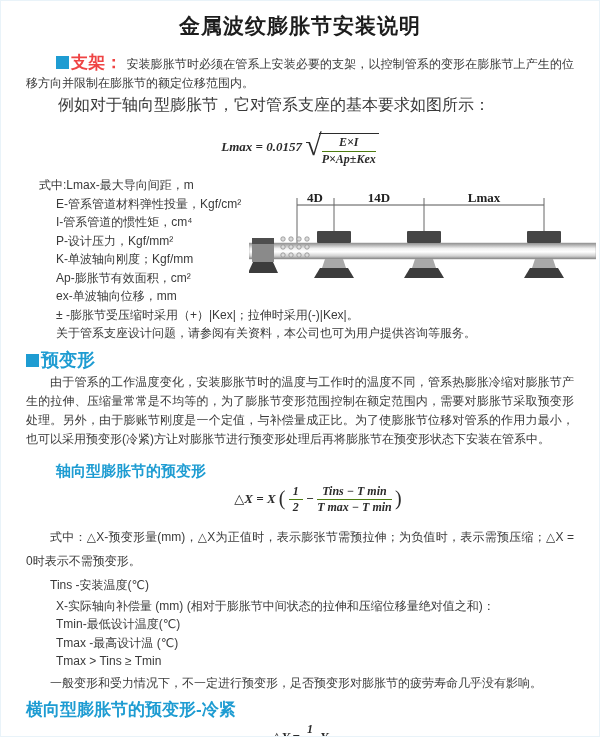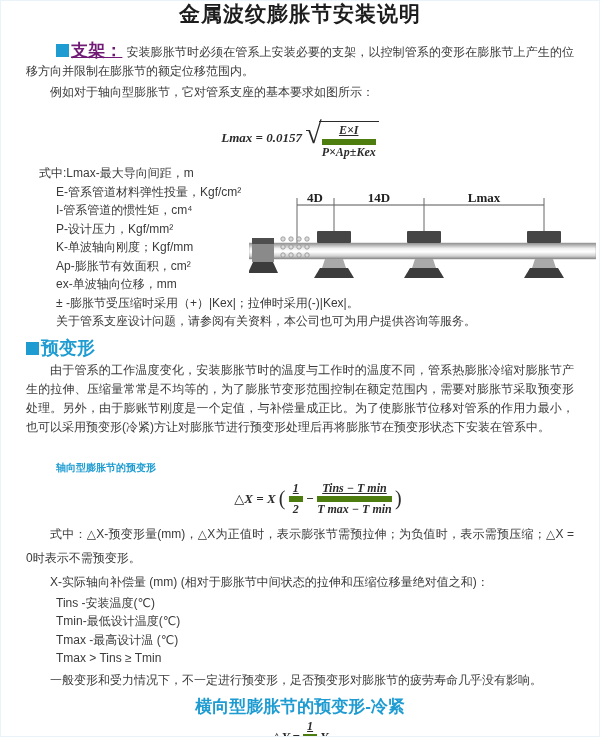--- a/index.html
+++ b/index.html
@@ -2,64 +2,64 @@
 <html><head>
 <meta charset="utf-8">
 <style>
   * { margin:0; padding:0; box-sizing:border-box; }
   html,body { width:600px; height:737px; overflow:hidden; }
   body {
     font-family:"Liberation Sans","DejaVu Sans",sans-serif;
     background:#ffffff; color:#3a3a3a; position:relative;
     border:1px solid #e9f3f9;
   }
-  .title { text-align:center; font-size:21px; line-height:26px;
+  .title { padding-top:12px; text-align:center; font-size:21px; line-height:26px;
            font-weight:bold; color:#1d1d1d; letter-spacing:1px; }
 
   .p1 { margin:14px 25px 0 25px; font-size:12px; line-height:19px; text-align:justify; }
-  .sec-head-inline { color:#701a75; font-weight:bold; font-size:17px; margin-left:30px; margin-right:4px;text-decoration:underline; }
+  .sec-head-inline { color:#ef4444; font-weight:bold; font-size:17px; margin-left:30px; margin-right:4px; }
   .sq { display:inline-block; width:13px; height:13px; background:#1e9cd2; margin-right:2px;
         vertical-align:-1px; }
-  .p2 { margin:2px 25px 0 25px; font-size:12px; line-height:19px; text-indent:2em; }
+  .p2 { margin:2px 25px 0 25px; font-size:16px; line-height:19px; text-indent:2em; }
 
   .formula { text-align:center; font-family:"Liberation Serif","DejaVu Serif",serif;
              font-weight:bold; color:#2b2b2b; font-size:13px; }
   .formula .var { font-style:italic; font-weight:bold; }
   .frac { display:inline-block; vertical-align:middle; text-align:center; font-size:12px; line-height:1.15; }
-  .frac .num { display:block; border-bottom:6px solid #4d7c0f; padding:0 4px 1px;text-decoration:underline; }
+  .frac .num { display:block; border-bottom:1px solid #4d7c0f; padding:0 4px 1px; }
   .frac .den { display:block; padding-top:1px; }
   .sqrt { display:inline-flex; align-items:flex-start; vertical-align:middle; }
   .sqrt .rad { font-size:30px; line-height:30px; font-weight:normal; margin-right:-3px; }
   .sqrt .under { border-top:1.6px solid #2b2b2b; padding:2px 3px 0 3px; margin-top:3px; }
   .paren { font-size:20px; font-weight:normal; vertical-align:-2px; }
 
   .formula1 { margin-top:16px; height:38px; }
   .defs { margin-top:8px; font-size:12px; }
   .defs div { line-height:18.5px; margin-left:55px; white-space:nowrap; }
   .defs div:first-child { margin-left:38px; }
   .defs div:nth-child(8) { }
   .defs div:nth-child(9) { margin-left:55px; }
 
   .diagram { position:absolute; left:248px; top:190px; width:347px; height:102px; }
   .dim-label { font-family:"Liberation Serif","DejaVu Serif",serif; font-weight:bold; font-size:13px; fill:#222; }
 
   .h-preform { margin:6px 25px 0 25px; color:#1e9cd2; font-weight:bold; font-size:18px; line-height:22px; }
   .preform-para { margin:2px 25px 0 25px; font-size:12px; line-height:19.3px; text-align:justify; text-indent:2em; }
 
-  .h-axial { margin:20px 25px 0 55px; color:#1e9cd2; font-weight:bold; font-size:10px; line-height:20px; }
+  .h-axial { margin:11px 25px 0 55px; color:#1e9cd2; font-weight:bold; font-size:15px; line-height:20px; }
   .formula2 { margin-top:4px; height:40px;padding-left:36px; }
   .axial-notes { font-size:12px; }
   .axial-notes div { margin:0 25px; line-height:24px; }
   .axial-notes div:nth-child(1) { text-indent:2em; text-align:justify; }
   .axial-notes div:nth-child(2) { text-indent:2em; }
   .axial-notes div:nth-child(3), .axial-notes div:nth-child(4),
   .axial-notes div:nth-child(5), .axial-notes div:nth-child(6) { margin-left:55px; line-height:18.5px; }
   .axial-notes div:nth-child(7) { text-indent:2em; }
 
-  .h-lateral { margin:4px 25px 0 25px; color:#1e9cd2; font-weight:bold; font-size:17px; line-height:22px;text-align:center; }
+  .h-lateral { margin:4px 25px 0 25px; color:#1e9cd2; font-weight:bold; font-size:17px; line-height:22px; }
   .formula3 { margin-top:2px; height:34px; }
   .final-note { margin:2px 25px 0 55px; font-size:12px; line-height:19px; }
 </style>
 </head>
 <body>
 
 <div class="title">金属波纹膨胀节安装说明</div>
 
 <p class="p1"><span class="sec-head-inline"><span class="sq"></span><span>支架：</span></span><span>安装膨胀节时必须在管系上安装必要的支架，以控制管系的变形在膨胀节上产生的位移方向并限制在膨胀节的额定位移范围内。</span></p>
 
@@ -166,22 +166,22 @@
   <span class="var">−</span>
   <span class="frac var">
     <span class="num">Tins − T min</span>
     <span class="den">T max − T min</span>
   </span>
   <span class="paren">)</span>
 </div>
 
 <div class="axial-notes">
   <div>式中：△X-预变形量(mm)，△X为正值时，表示膨张节需预拉伸；为负值时，表示需预压缩；△X = 0时表示不需预变形。</div>
+  <div>Tins -安装温度(℃)</div>
   <div>X-实际轴向补偿量 (mm) (相对于膨胀节中间状态的拉伸和压缩位移量绝对值之和)：</div>
-  <div>Tins -安装温度(℃)</div>
   <div>Tmin-最低设计温度(℃)</div>
   <div>Tmax -最高设计温 (℃)</div>
   <div>Tmax &gt; Tins ≥ Tmin</div>
   <div>一般变形和受力情况下，不一定进行预变形，足否预变形对膨胀节的疲劳寿命几乎没有影响。</div>
 </div>
 
 <div class="h-lateral">横向型膨胀节的预变形-冷紧</div>
 
 <div class="formula formula3">
   <span class="var">△Y =</span>

